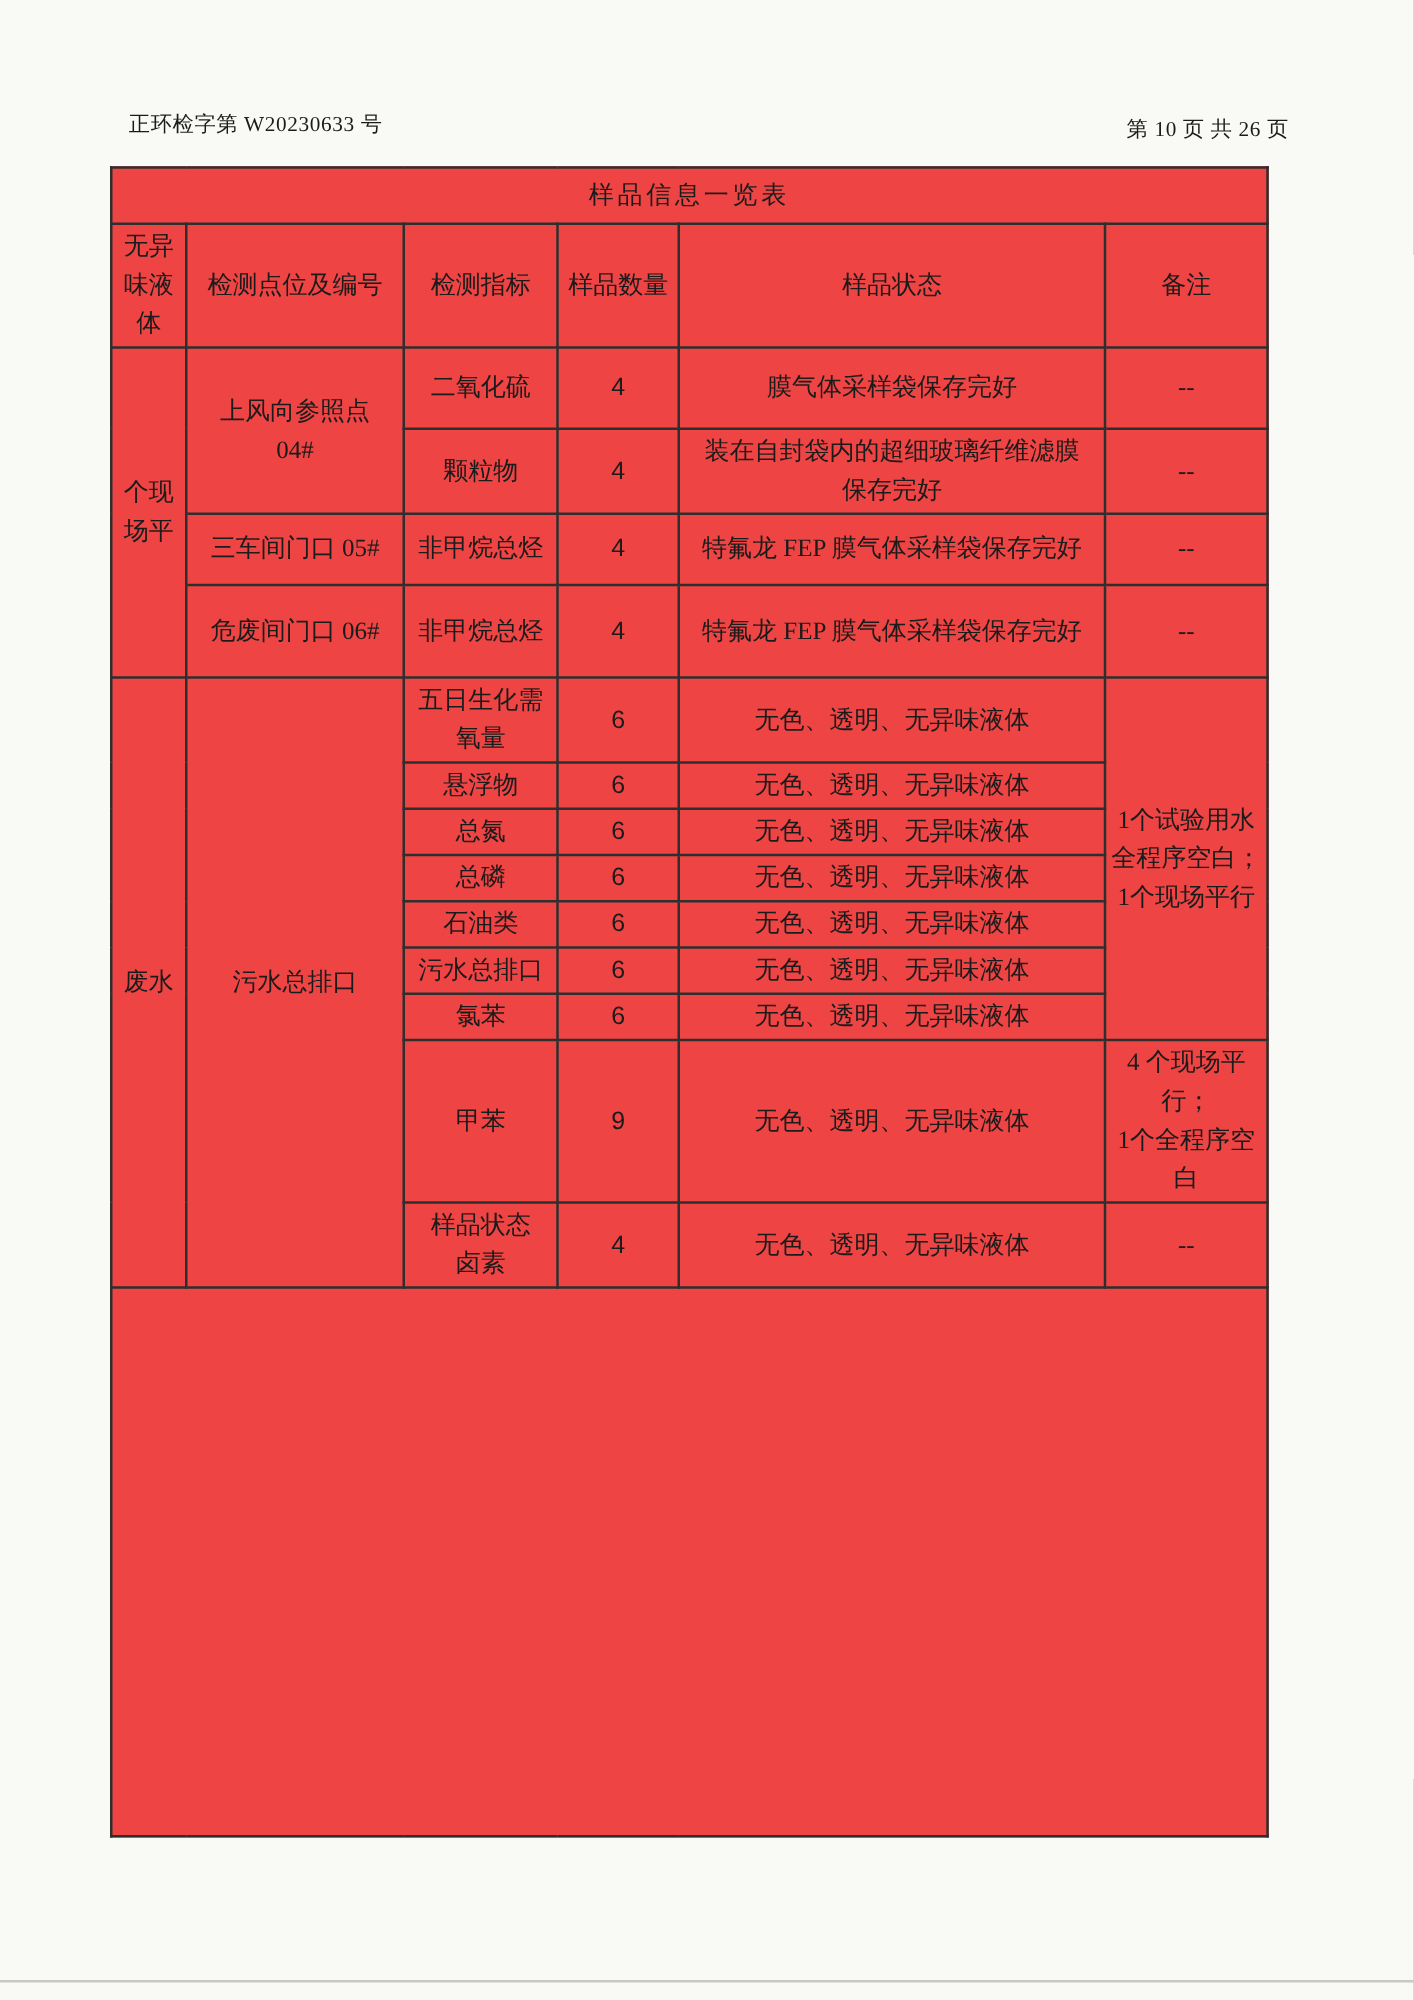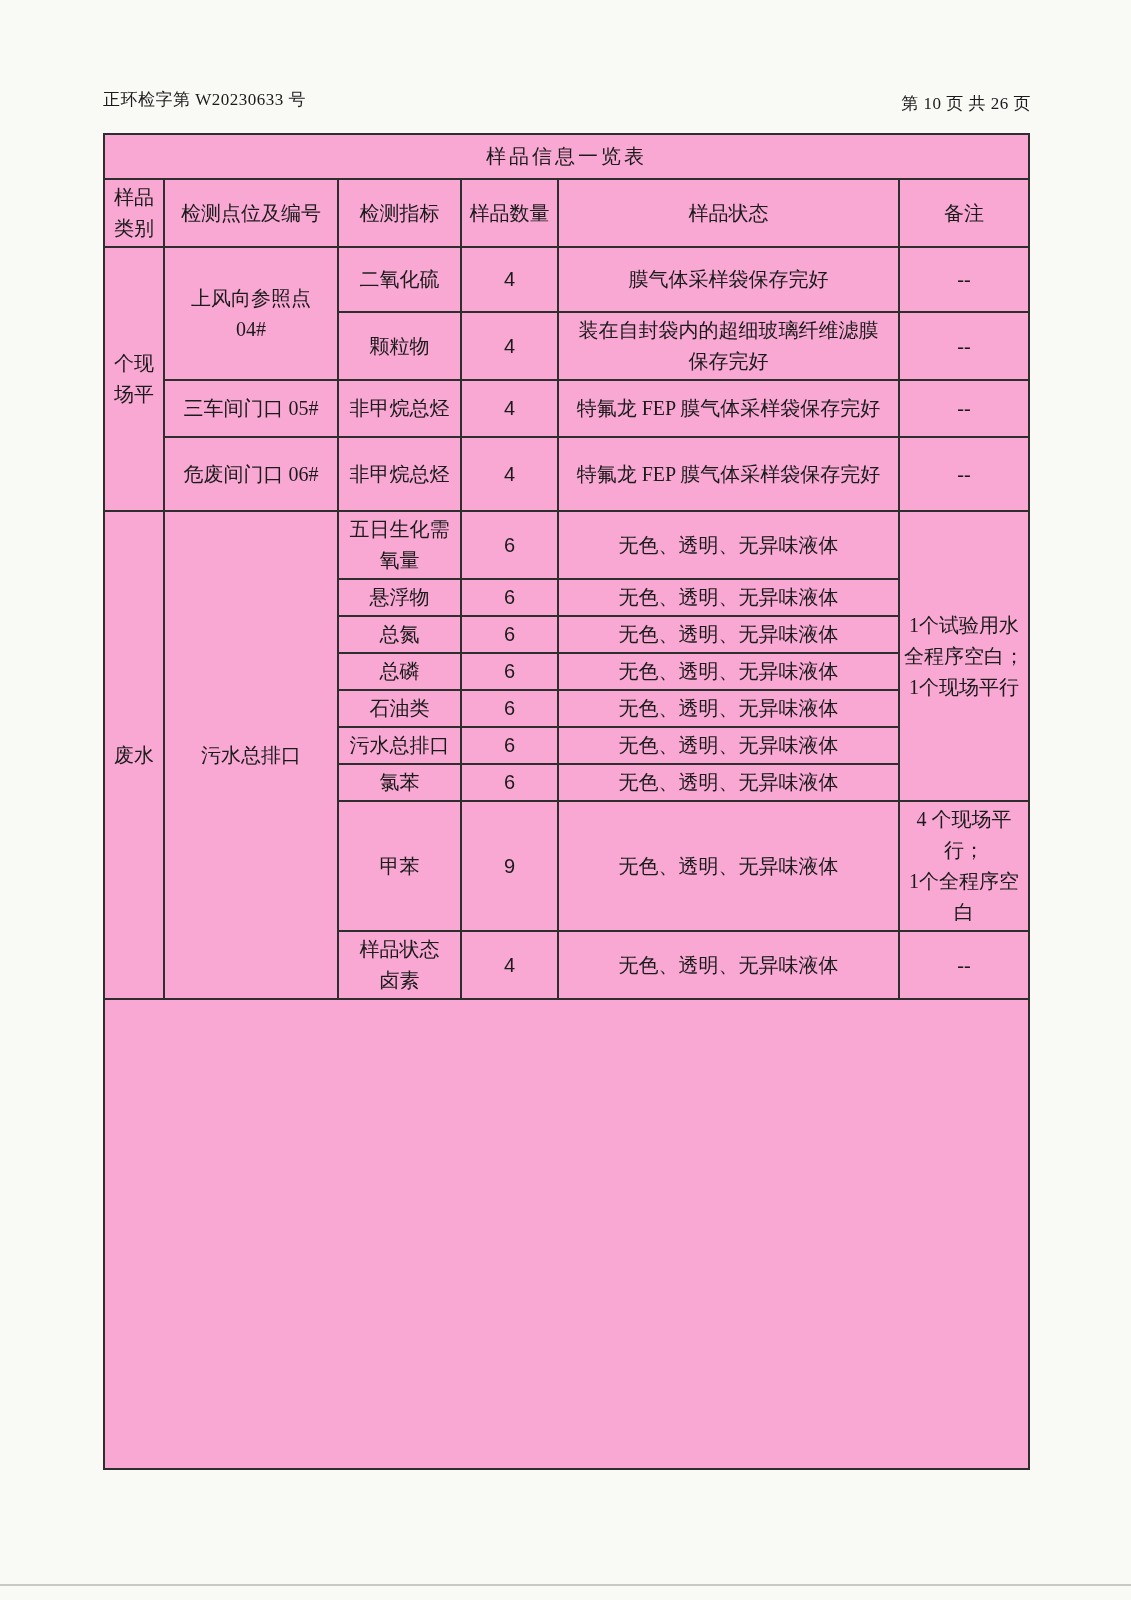--- a/index.html
+++ b/index.html
@@ -12,24 +12,24 @@
   }
   .page-header-left{
     position:absolute;left:103px;top:88px;
     font-size:17px;font-weight:400;letter-spacing:0.5px;
   }
   .page-header-right{
     position:absolute;right:100px;top:92px;
     font-size:17px;font-weight:400;letter-spacing:0.5px;
   }
   table.sample-table{
-    position:absolute;left:103px;top:133px;
+    position:absolute;left:88px;top:133px;
     width:925px;height:1337px;
     border-collapse:collapse;table-layout:fixed;
-    background:#f9a8d4;
+    background:#ef4444;
   }
   table.sample-table td{
     border:2px solid #2e2e2e;
     text-align:center;vertical-align:middle;
     font-size:20px;line-height:1.55;
     padding:2px;
     white-space:pre-line;
     overflow:hidden;
   }
   td.table-title{
@@ -59,21 +59,21 @@
       <col style="width:341px">
       <col style="width:130px">
   </colgroup>
 
   <tbody>
       <tr style="height:45px">
     <td class="table-title" colspan="6">样品信息一览表</td>
   </tr>
 
   <tr style="height:55px">
-    <td class="hdr">样品类别</td>
+    <td class="hdr">无异味液体</td>
     <td class="hdr">检测点位及编号</td>
     <td class="hdr">检测指标</td>
     <td class="hdr">样品数量</td>
     <td class="hdr">样品状态</td>
     <td class="hdr">备注</td>
   </tr>
 
   <tr style="height:65px">
     <td rowspan="4">个现场平</td>
     <td rowspan="2">上风向参照点

